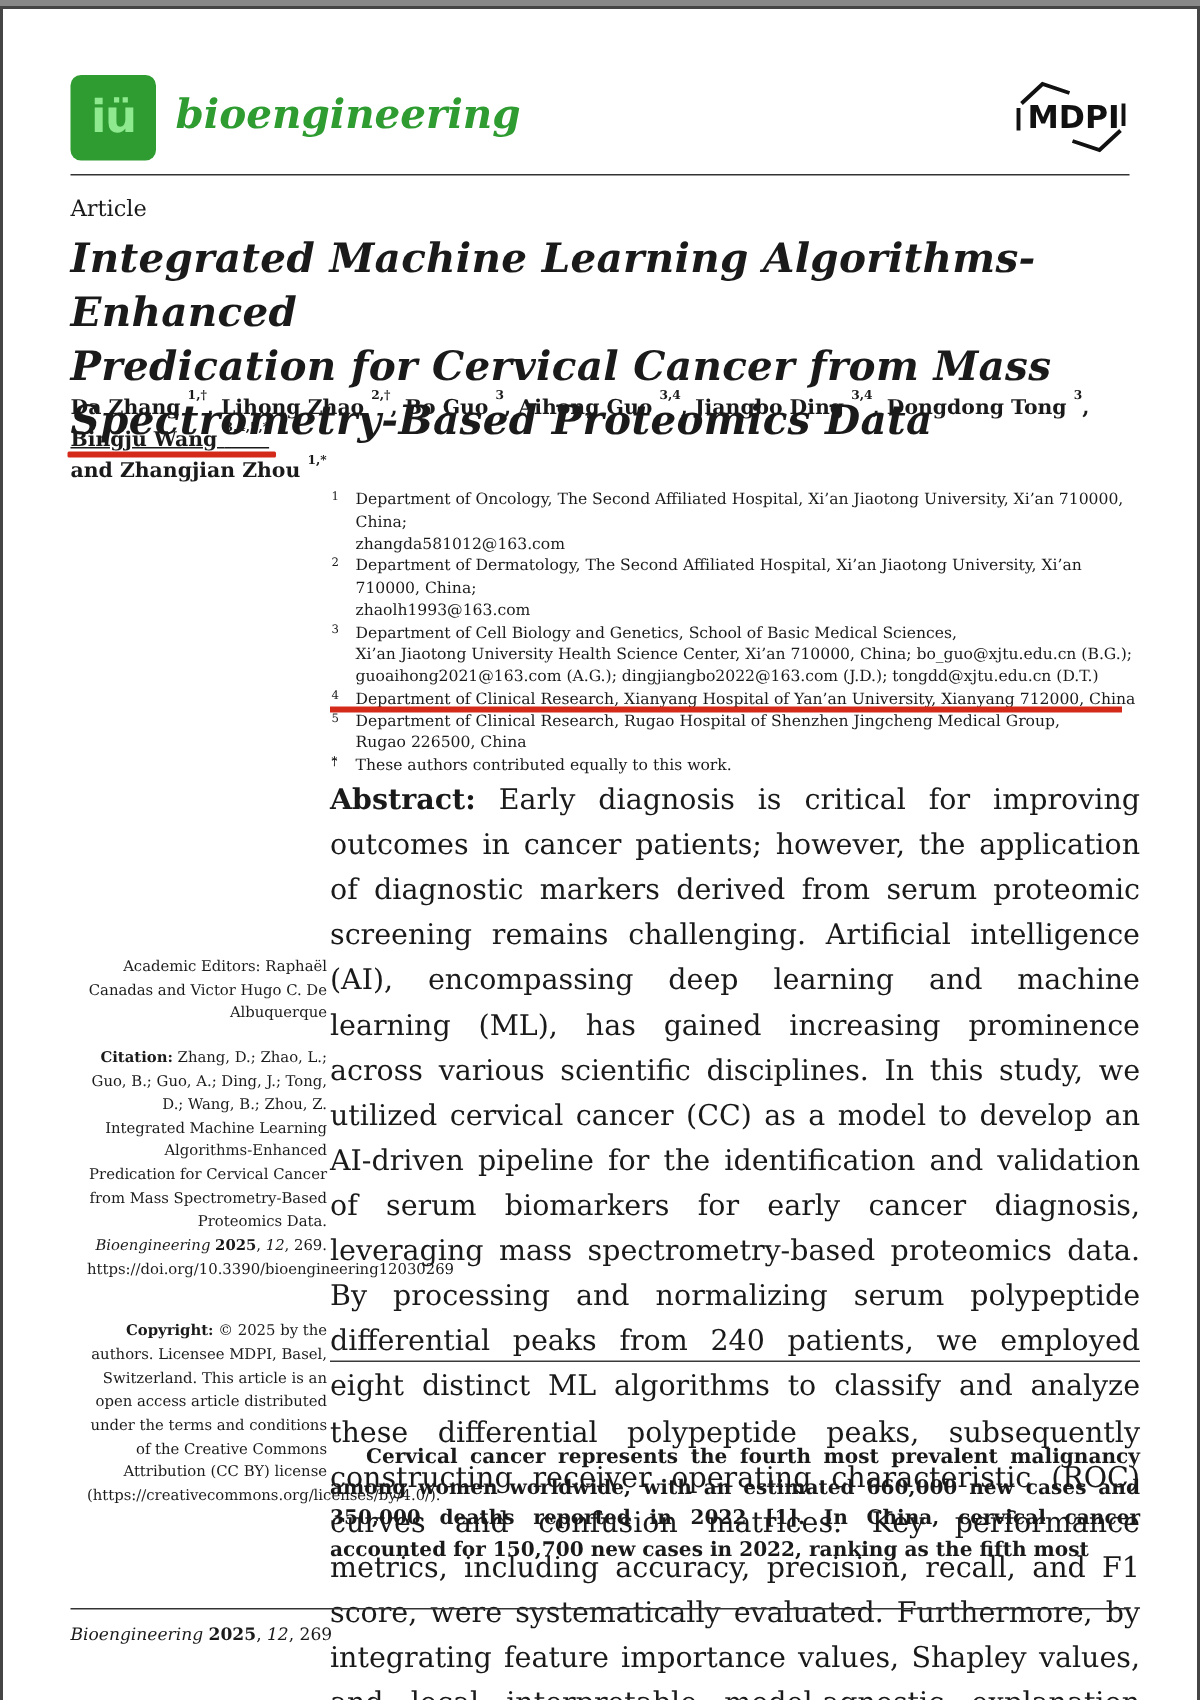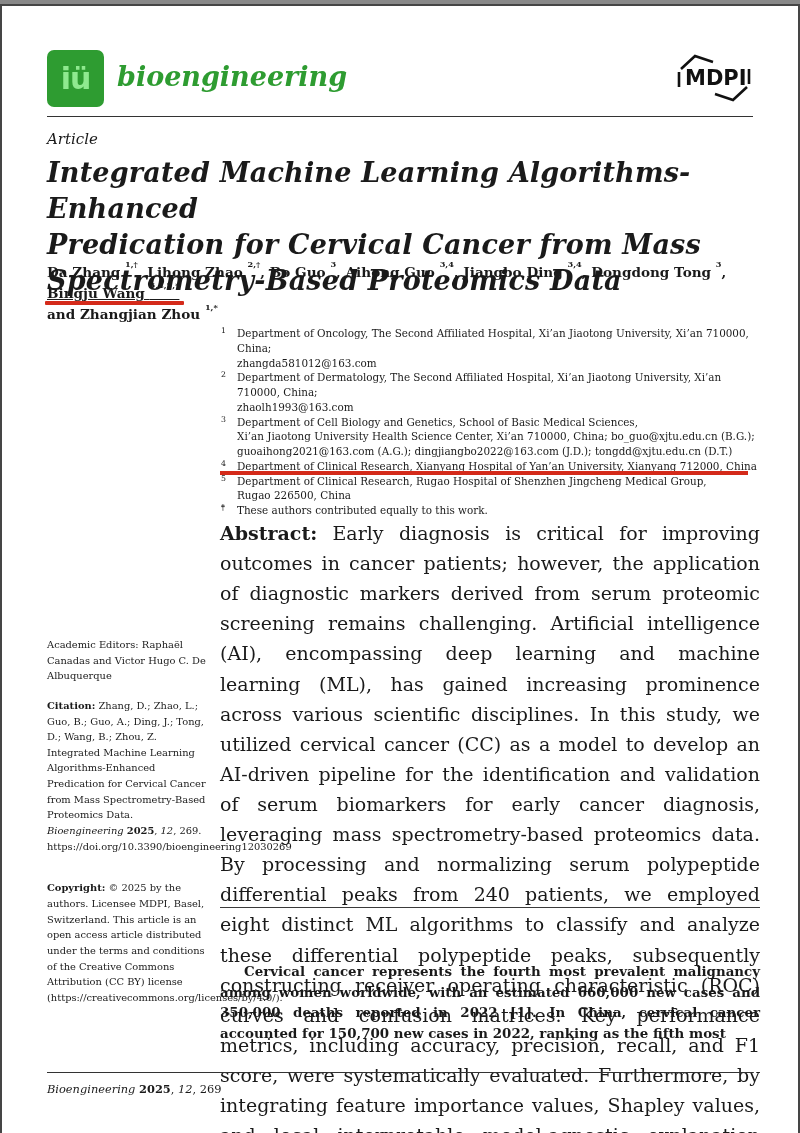--- a/index.html
+++ b/index.html
@@ -20,21 +20,21 @@
   .logo-box{position:absolute;left:0;top:0;width:57px;height:57px;background:var(--green);
     border-radius:7px;display:flex;align-items:center;justify-content:center;}
   .logo-glyph{font-family:"DejaVu Sans","Liberation Sans",sans-serif;font-weight:bold;
     font-size:30px;color:var(--glyph);letter-spacing:-1px;line-height:1;}
   .journal-name{position:absolute;left:70px;top:11px;font-style:italic;font-weight:bold;
     font-size:27px;color:var(--green);}
   .mdpi{position:absolute;right:0;top:2px;width:78px;height:52px;}
   .mdpi text{font-family:"DejaVu Sans","Liberation Sans",sans-serif;font-weight:bold;font-size:21px;fill:#111;}
   .header-rule{position:absolute;top:110px;left:45px;right:45px;border-top:1.8px solid #333;}
   
-  .article-type{position:absolute;top:124px;left:45px;font-style:italic;font-size:15px;}
+  .article-type{position:absolute;top:124px;left:45px;font-size:15px;}
   .title{position:absolute;top:149px;left:45px;width:680px;font-size:27px;font-weight:bold;
     line-height:1.33;letter-spacing:.2px;}
   .authors{position:absolute;top:256px;left:45px;width:712px;font-weight:bold;font-size:13.6px;
     line-height:1.55;}
   sup{font-size:.6em;line-height:0;position:relative;top:-.5em;}
   .red-underline{position:relative;text-decoration:underline;}
   .red-underline::after{content:"";position:absolute;left:-2px;right:-5px;bottom:-4px;height:4px;
     background:var(--red);border-radius:1px;}
   
   .affils{position:absolute;top:320px;left:218px;width:540px;font-size:10.4px;line-height:1.42;}
@@ -44,21 +44,21 @@
     background:var(--red);}
   
   .abstract{position:absolute;top:512px;left:218px;width:540px;font-size:19px;line-height:1.585;
     text-align:justify;}
   .keywords{position:absolute;top:867px;left:218px;width:540px;font-size:13.4px;}
   .content-divider{position:absolute;top:901px;left:218px;width:540px;border-top:1.5px solid #3a3a3a;}
   .section-heading{position:absolute;top:927px;left:218px;width:540px;font-size:15px;font-weight:bold;}
   .intro{position:absolute;top:955px;left:218px;width:540px;font-size:13.4px;line-height:1.53;
     text-align:justify;text-indent:24px;}
   
-  .sidebar{position:absolute;top:631px;left:45px;width:160px;font-size:9.9px;line-height:1.58;}
+  .sidebar{position:absolute;top:631px;left:56px;width:160px;font-size:9.9px;line-height:1.58;text-align:right;}
   .sidebar p{margin:0 0 14px 0;}
   .sidebar .big-gap{margin-bottom:26px;}
   .sidebar .dates span{display:block;}
   
   .footer-rule{position:absolute;top:1066px;left:45px;right:45px;border-top:1.6px solid #333;}
   .footer-left{position:absolute;top:1076px;left:45px;font-size:11.4px;}
   .footer-right{position:absolute;top:1076px;right:45px;font-size:11.4px;}
   b.lbl{font-weight:bold;}
 </style>
 </head>

